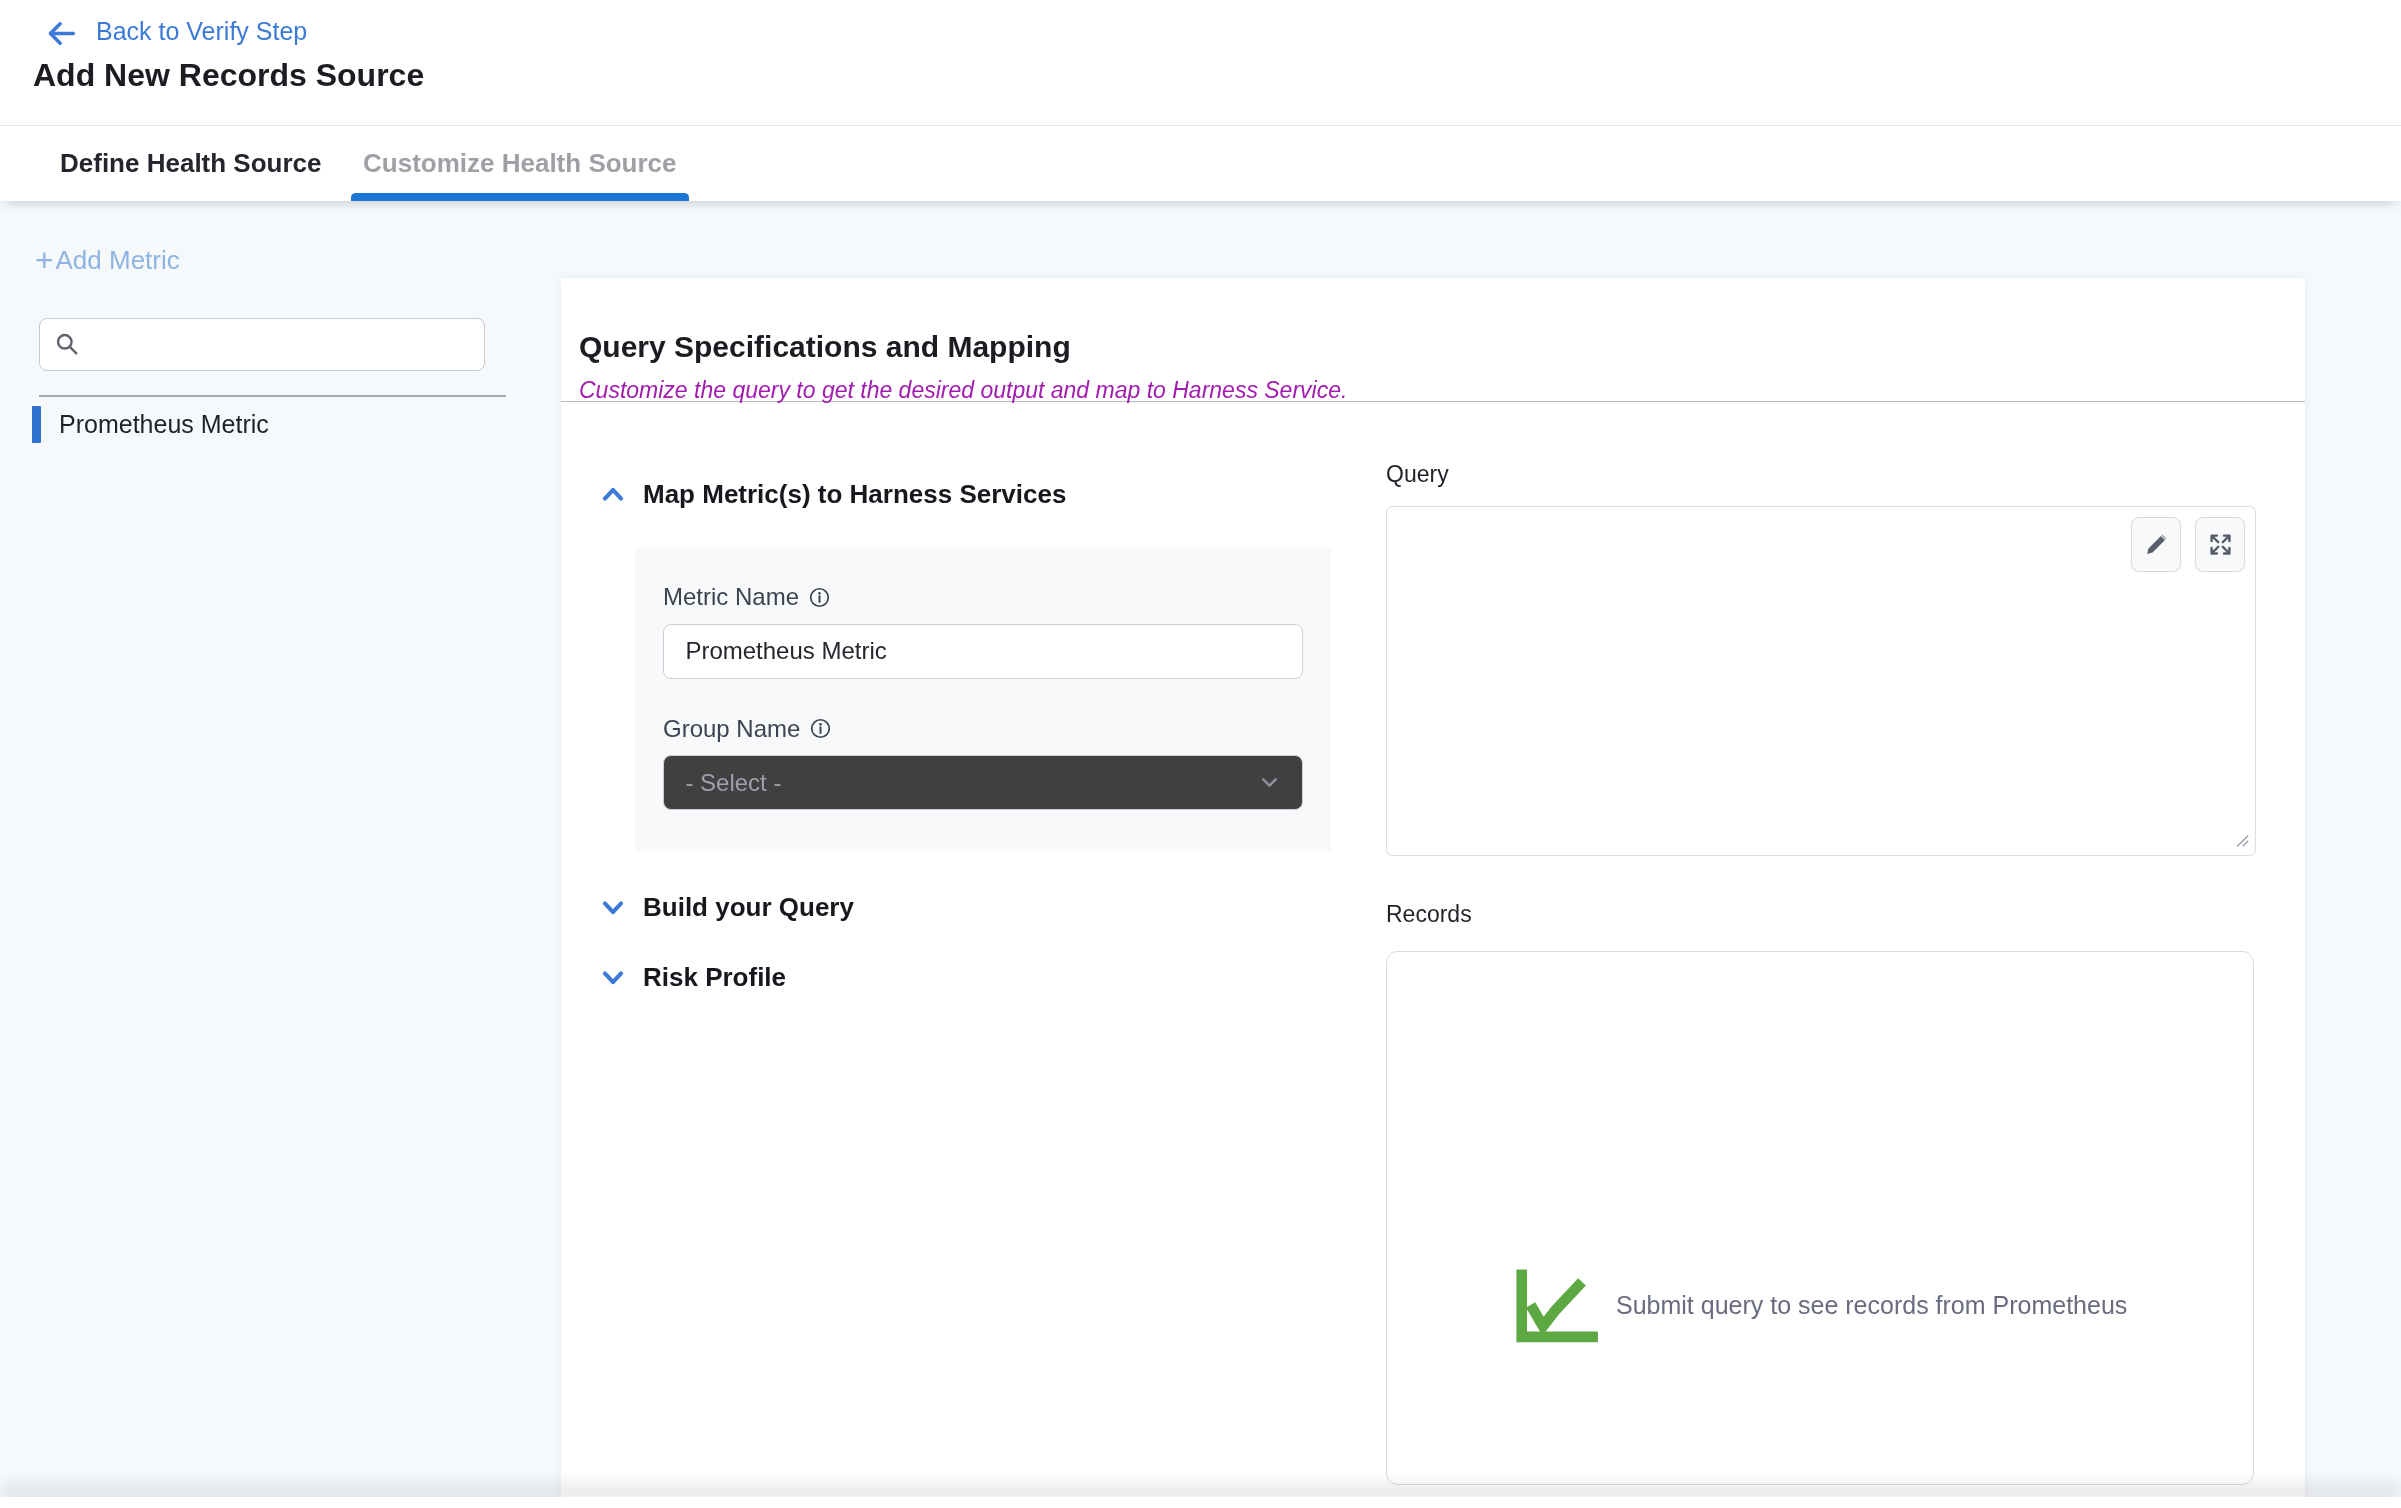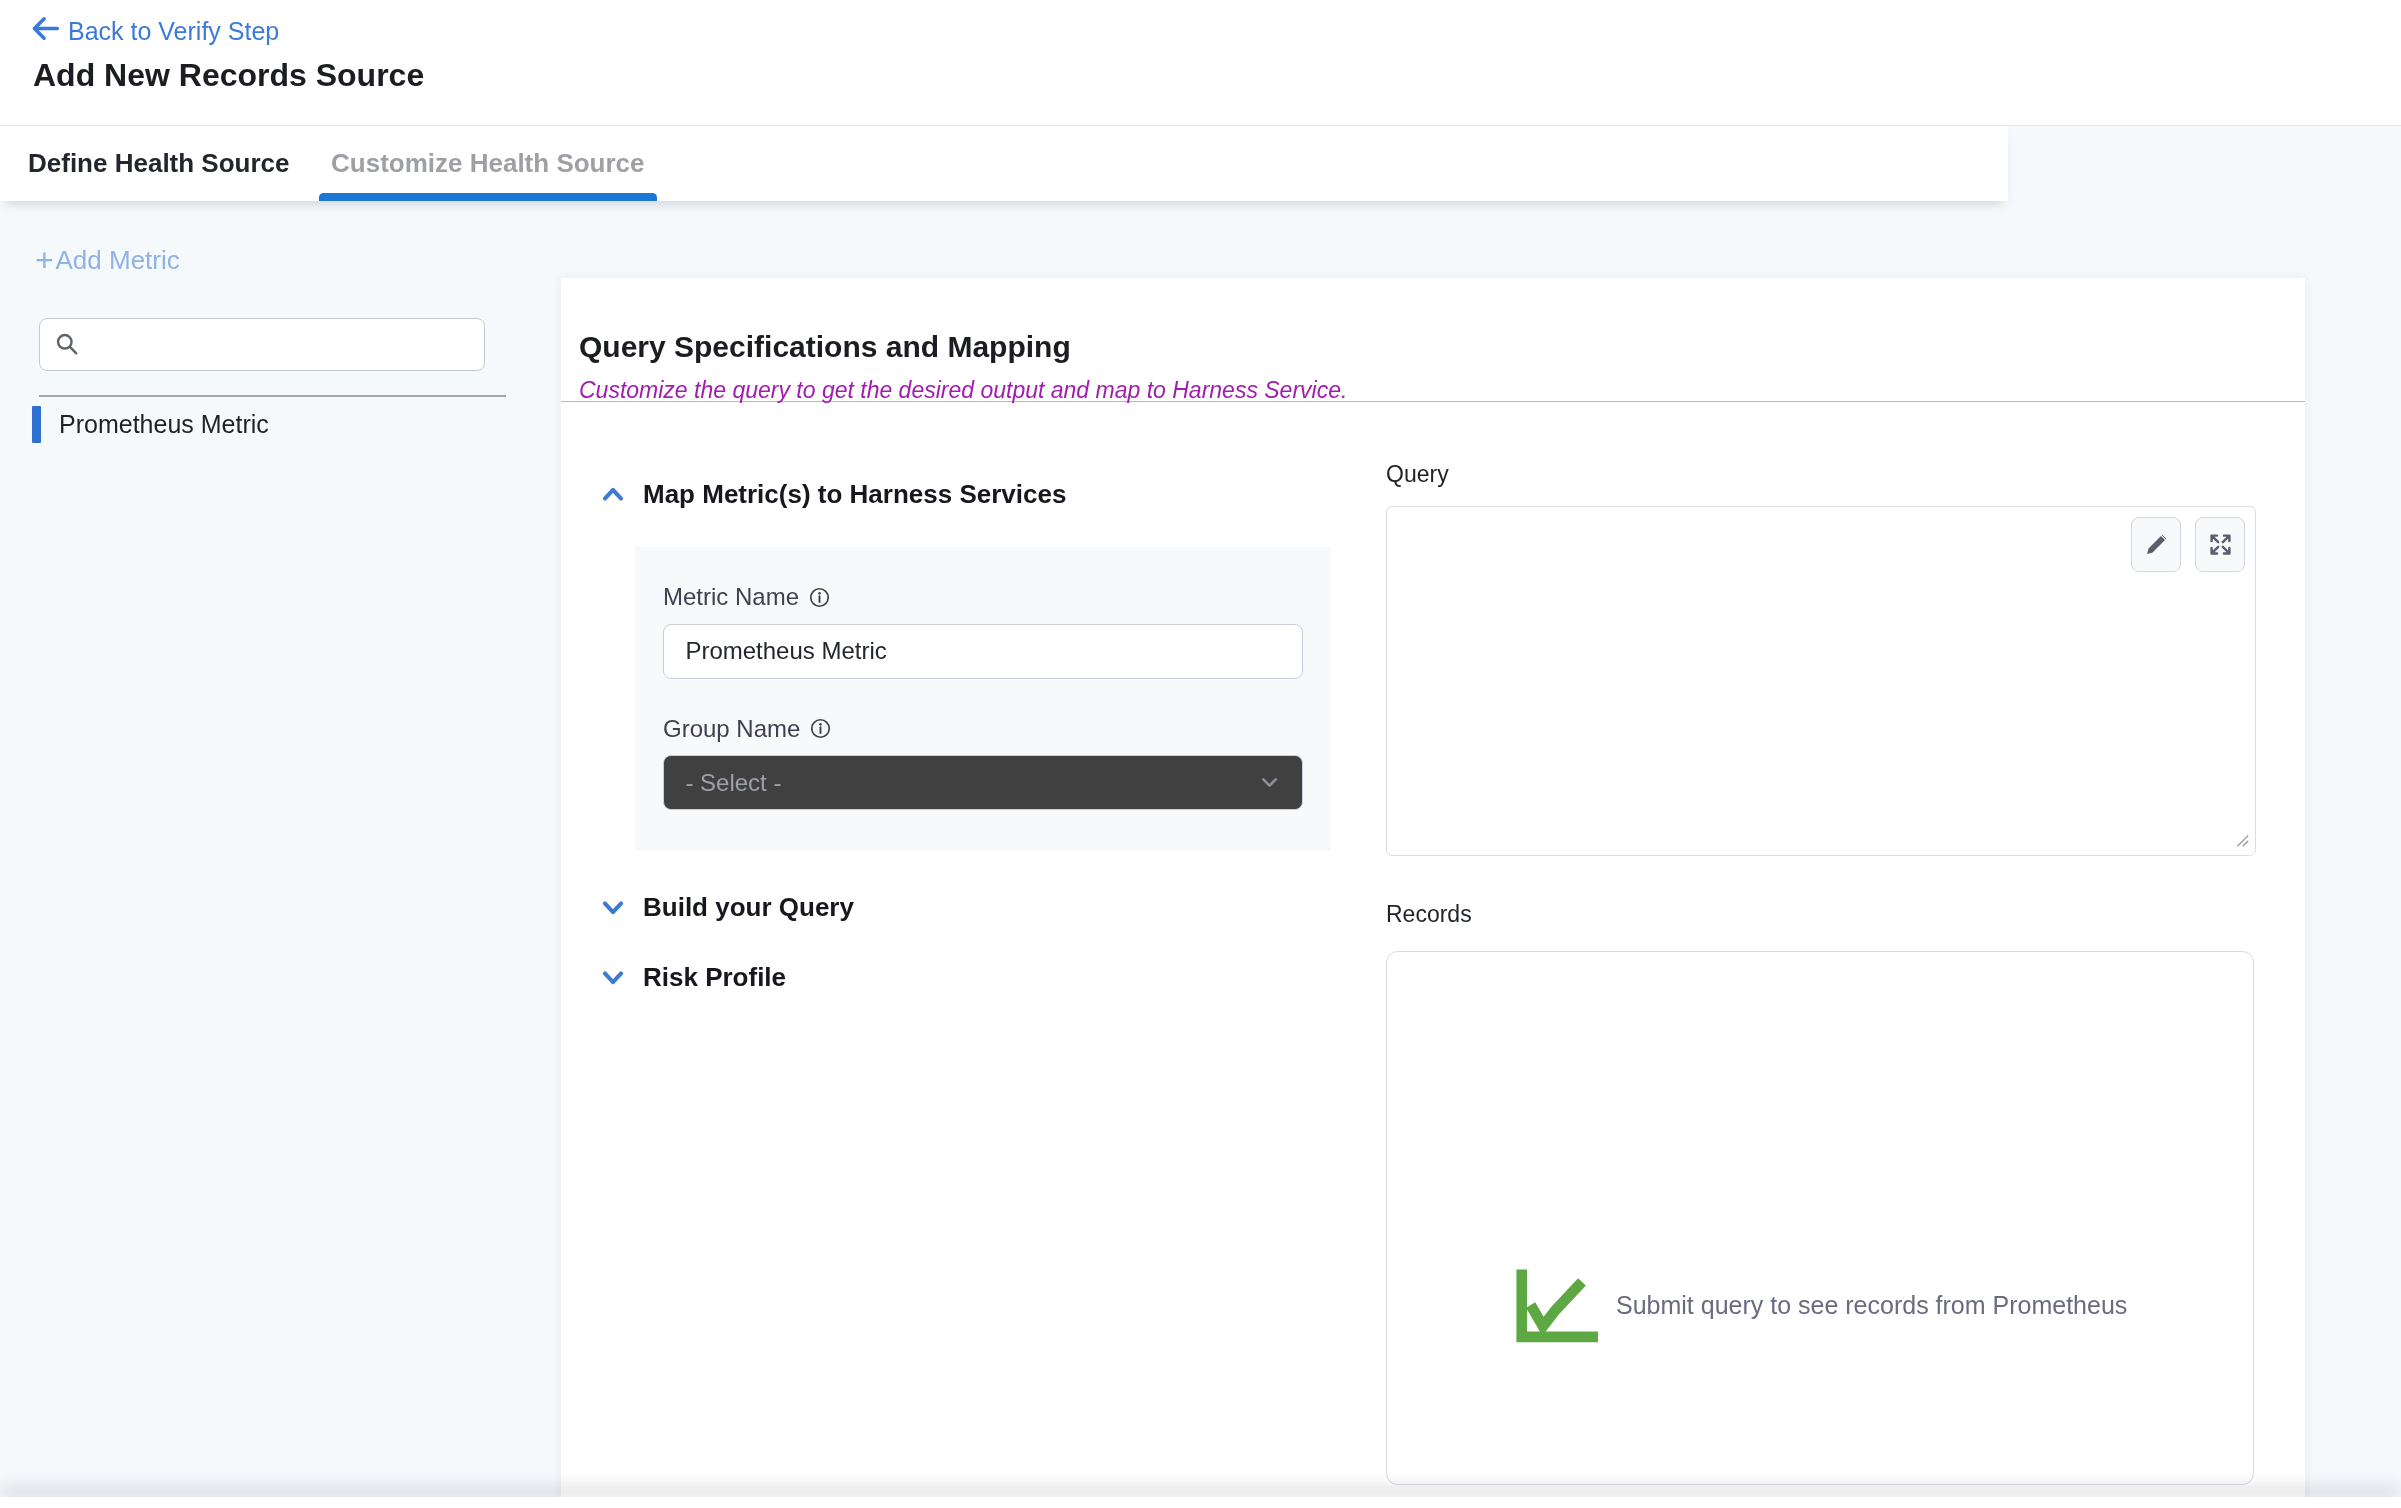--- a/index.html
+++ b/index.html
@@ -14,38 +14,38 @@
   }
 
   
   .app-header {
     position: absolute; top: 0; left: 0; width: 2401px; height: 126px;
     background: #FFFFFF;
     border-bottom: 0.9px solid #E6E7EA;
     z-index: 4;
   }
   .back-row {
-    position: absolute; top: 16px; left: 30px;
-    display: flex; align-items: flex-start; gap: 8px;
+    position: absolute; top: 16px; left: 46px;
+    display: flex; align-items: flex-end; gap: 20px;
     cursor: pointer;
   }
   .back-row .back-label {
     color: #3B7AD6; font-size: 25px; font-weight: 500; line-height: 30px;
   }
   .page-title {
     position: absolute; top: 57px; left: 33px;
     font-size: 32px; font-weight: 700; color: #1B1D22; line-height: 37px;
   }
 
   
   .tabbar {
-    position: absolute; top: 126px; left: 0; width: 2008px; height: 75px;
+    position: absolute; top: 126px; left: 0; width: 2401px; height: 75px;
     background: #FFFFFF;
     display: flex; align-items: center;
-    padding-left: 28px;
+    padding-left: 60px;
     box-shadow: 0 7.1px 10.7px -4.5px rgba(42, 48, 74, 0.22);
     z-index: 3;
   }
   .tab { font-size: 26px; font-weight: 600; height: 75px; display: flex; align-items: center; cursor: pointer; }
   .tab.tab-define { color: #23262C; }
   .tab.tab-customize {
     color: #9EA0A6; margin-left: 29px; padding: 0 12.5px; position: relative;
   }
   .tab.tab-customize::after {
     content: ""; position: absolute; left: 0; right: 0; bottom: 0; height: 8px;

